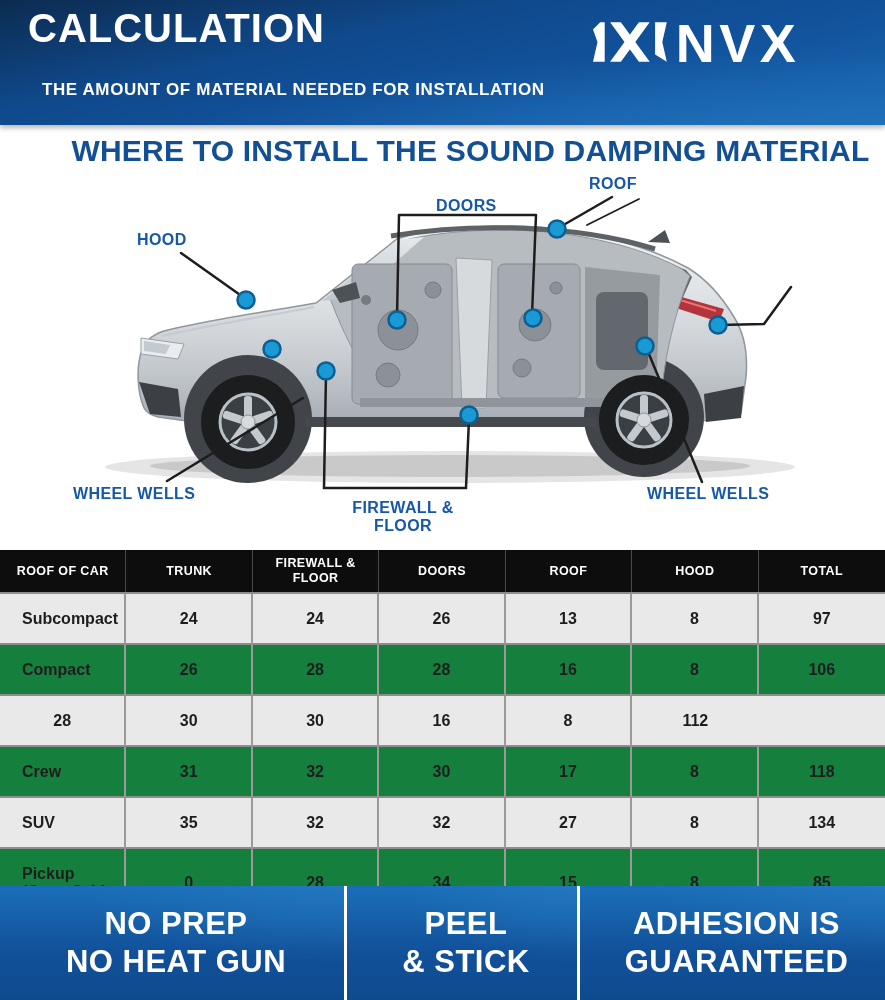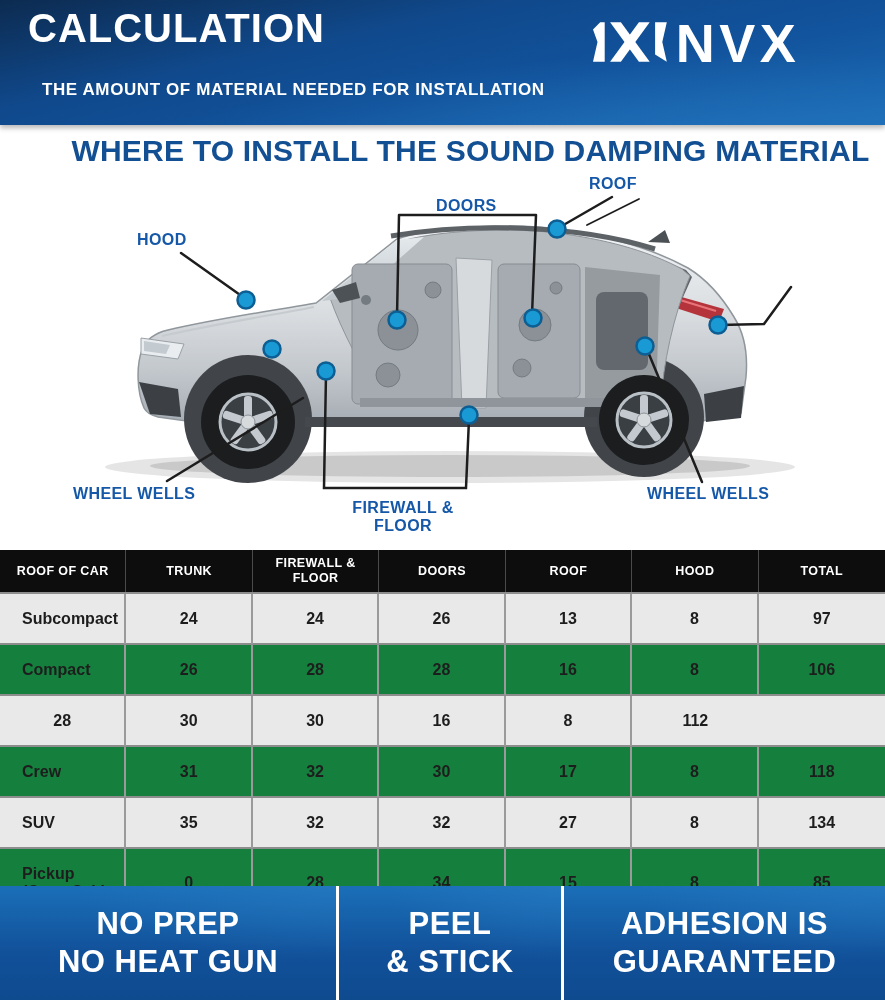--- a/index.html
+++ b/index.html
@@ -57,20 +57,21 @@
   }
   .td:last-child{border-right:none;}
   .td.model{justify-content:flex-start;text-align:left;padding-left:22px;}
   
   .foot{position:absolute;left:0;top:886px;width:885px;height:114px;display:flex;}
   .badge{
     display:flex;flex-direction:column;align-items:center;justify-content:center;
     background:
       radial-gradient(140% 120% at 100% 0%, rgba(40,125,196,.55) 0%, rgba(20,90,160,0) 55%),
       linear-gradient(180deg,#1a6fb8 0%, var(--footer-blue,#11519a) 58%, #0e4a8e 100%);
+    padding-left: 8px;
   }
   .badge + .badge{border-left:3px solid #fff;}
   .badge .b-line{color:#fff;font-size:31px;font-weight:bold;letter-spacing:.5px;line-height:1.22;text-align:center;}
   .b1{width:336px;} .b2{width:222px;} .b3{flex:1;align-items:center;}
 </style>
 </head>
 <body>
 
 <div class="page">
 

